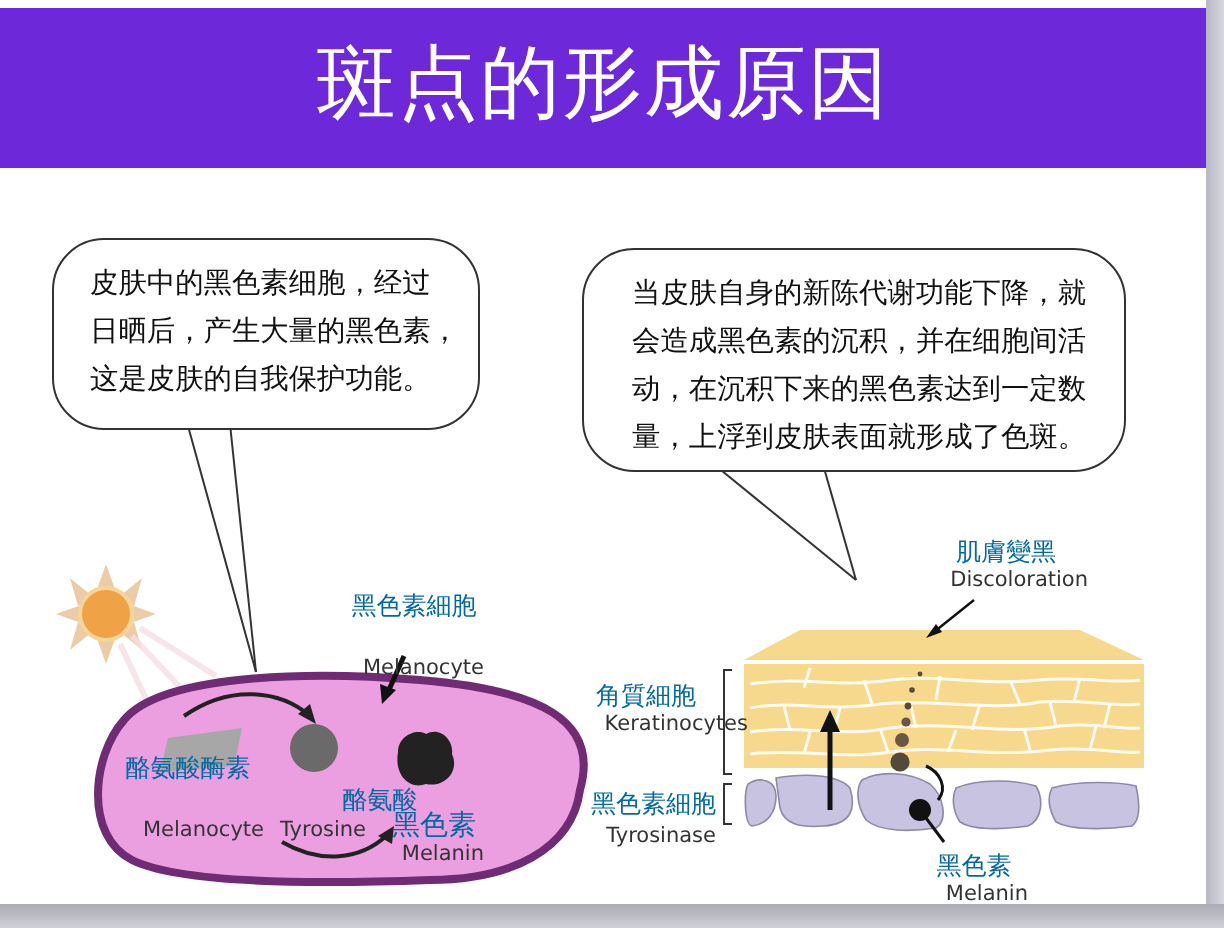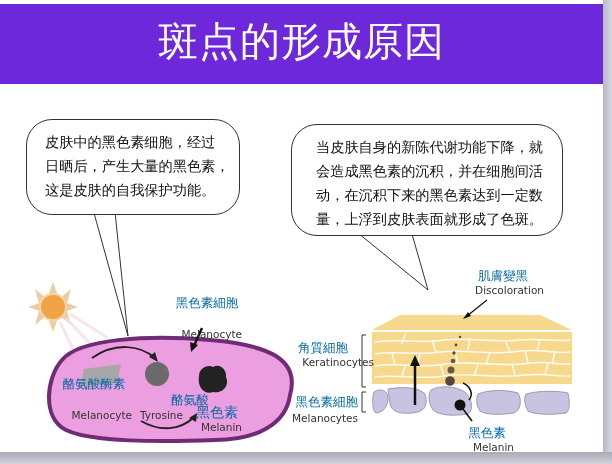--- a/index.html
+++ b/index.html
@@ -141,19 +141,19 @@
   <div class="label-zh" style="left:135px;top:392px;width:46px;margin-left:32px;">酪氨酸</div>
   <div class="label-en" style="left:133px;top:409px;width:50px;">Tyrosine</div>
   <div class="label-zh" style="left:194px;top:404px;width:46px;font-size:14px;">黑色素</div>
   <div class="label-en" style="left:192px;top:421px;width:50px;">Melanin</div>
 
   <div class="label-zh" style="left:468px;top:268px;width:70px;">肌膚變黑</div>
   <div class="label-en" style="left:462px;top:284px;width:82px;">Discoloration</div>
   <div class="label-zh" style="left:288px;top:340px;width:70px;text-align:center;">角質細胞</div>
   <div class="label-en" style="left:296px;top:356px;width:78px;text-align:right;">Keratinocytes</div>
   <div class="label-zh" style="left:282px;top:394px;width:76px;text-align:right;">黑色素細胞</div>
-  <div class="label-en" style="left:282px;top:412px;width:76px;text-align:right;">Melanocytes</div>
+  <div class="label-en" style="left:282px;top:412px;width:76px;text-align:right;">Tyrosinase</div>
   <div class="label-zh" style="left:462px;top:425px;width:50px;">黑色素</div>
   <div class="label-en" style="left:460px;top:441px;width:54px;">Melanin</div>
 </div>
 
 <div class="edge-right"></div>
 <div class="edge-bottom"></div>
 
 </body></html>

